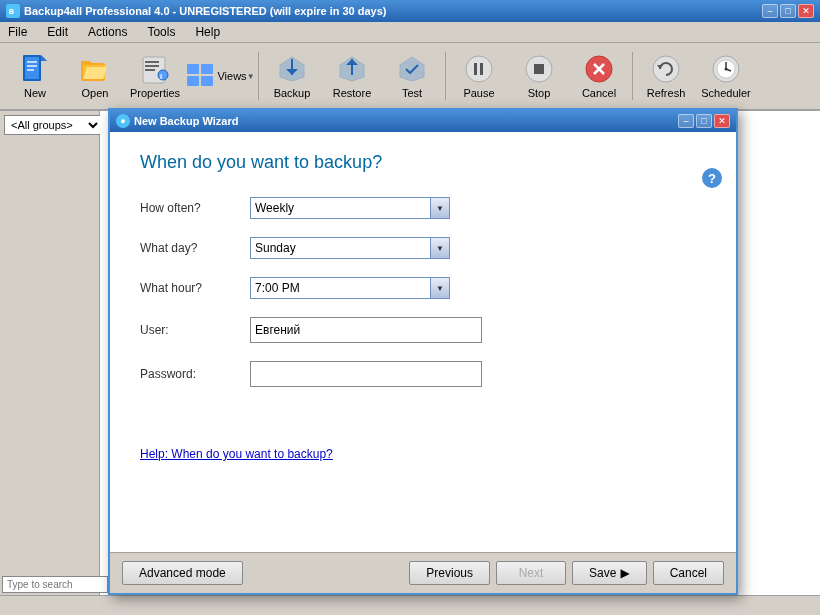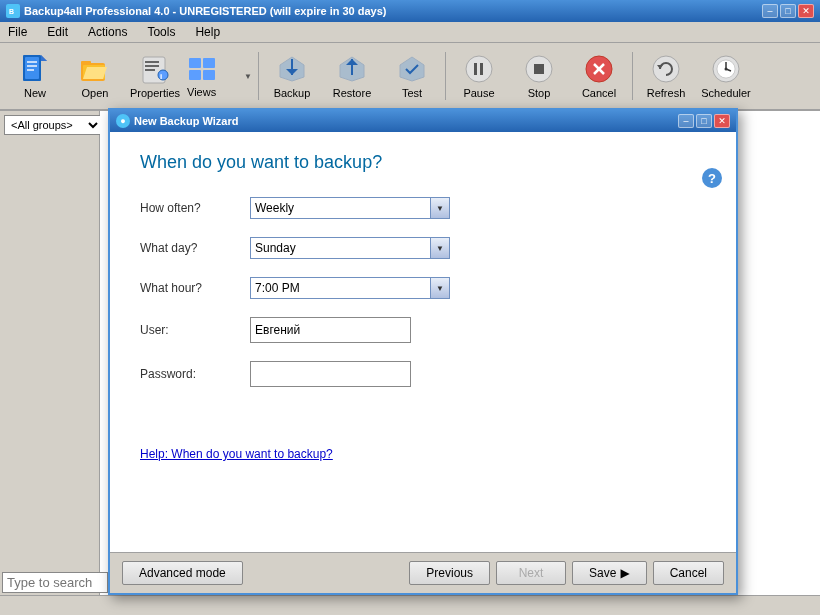--- a/index.html
+++ b/index.html
@@ -122,21 +122,21 @@
       font-size: 11px;
       background: white;
       border: 1px solid #888;
       padding: 2px;
       width: 98px;
     }
     .search-input {
       width: 100%;
       border: 1px solid #888;
       padding: 2px 4px;
-      font-size: 13px;
+      font-size: 10px;
       color: #999;
     }
 
     
     .right-panel {
       flex: 1;
       background: white;
     }
 
     
@@ -220,21 +220,21 @@
       display: flex;
       align-items: center;
       margin-bottom: 18px;
     }
     .form-label {
       width: 110px;
       font-size: 12px;
       color: #333;
     }
     .form-input {
-      width: 161px;
+      width: 232px;
       height: 22px;
       border: 1px solid #888;
       font-size: 12px;
       padding: 12px 4px;
     }
     .help-link {
       color: #0000cc;
       text-decoration: underline;
       font-size: 12px;
       cursor: pointer;
@@ -380,21 +380,21 @@
         <rect x="6" y="12" width="14" height="2" fill="#666"></rect>
         <rect x="6" y="16" width="10" height="2" fill="#666"></rect>
         <circle cx="24" cy="22" r="5" fill="#5c9eff" stroke="#2463b0" stroke-width="1"></circle>
         <text x="21" y="26" font-size="8" fill="white" font-weight="bold">i</text>
       </svg>
     </div>
     <span>Properties</span>
   </div>
 
   <div class="toolbar-btn" style="width:68px; flex-direction:row; gap:0;">
-    <div style="display:flex; flex-direction:column; align-items:flex-start; flex:1;">
+    <div style="display:flex; flex-direction:row; align-items:center; flex:1;">
       <div class="tb-icon">
         <svg width="32" height="32" viewBox="0 0 32 32">
           <rect x="2" y="4" width="12" height="10" rx="1" fill="#5c9eff"></rect>
           <rect x="16" y="4" width="12" height="10" rx="1" fill="#5c9eff"></rect>
           <rect x="2" y="16" width="12" height="10" rx="1" fill="#5c9eff"></rect>
           <rect x="16" y="16" width="12" height="10" rx="1" fill="#5c9eff"></rect>
         </svg>
       </div>
       <span>Views</span>
     </div>

